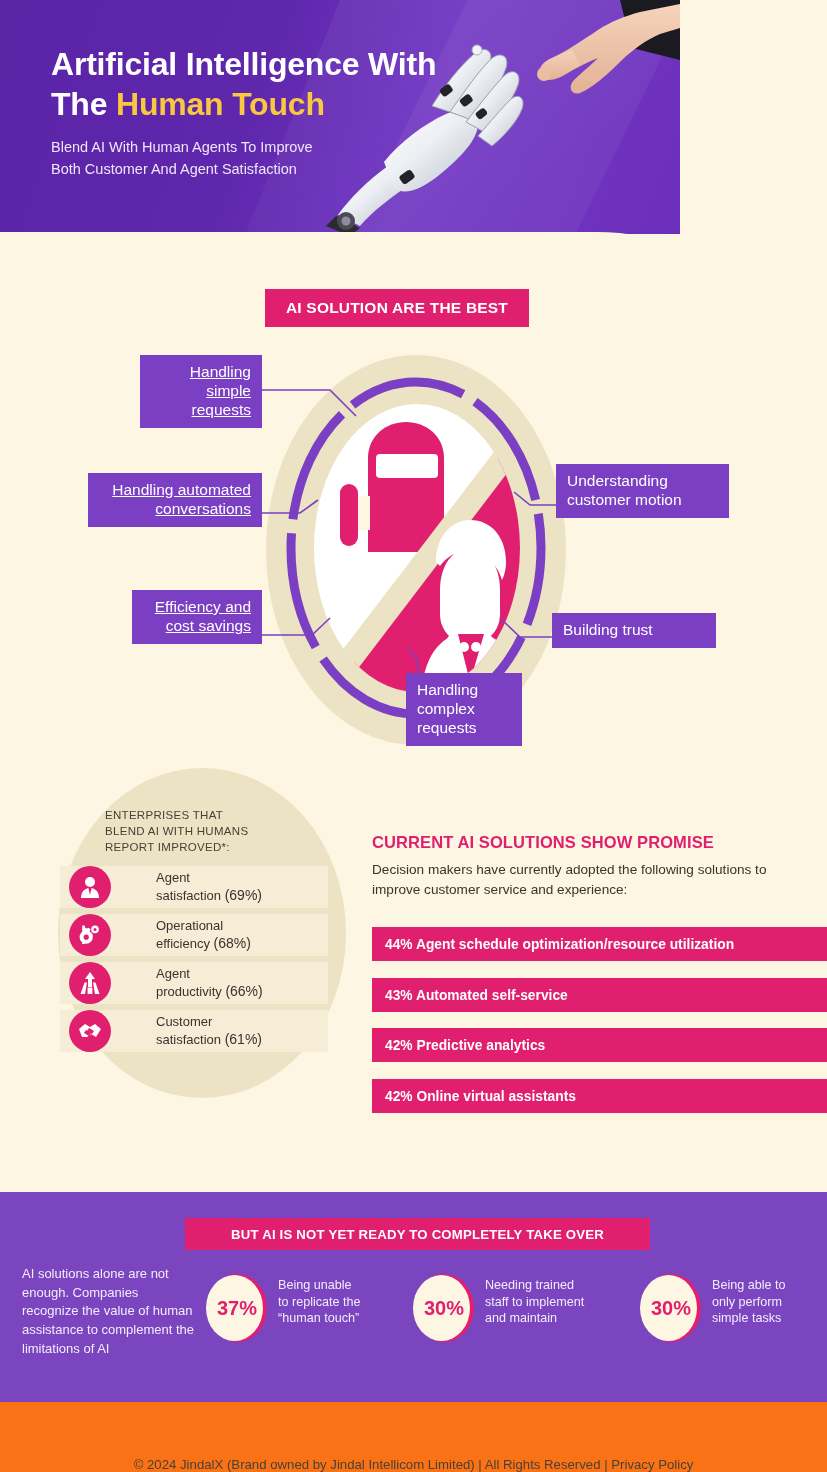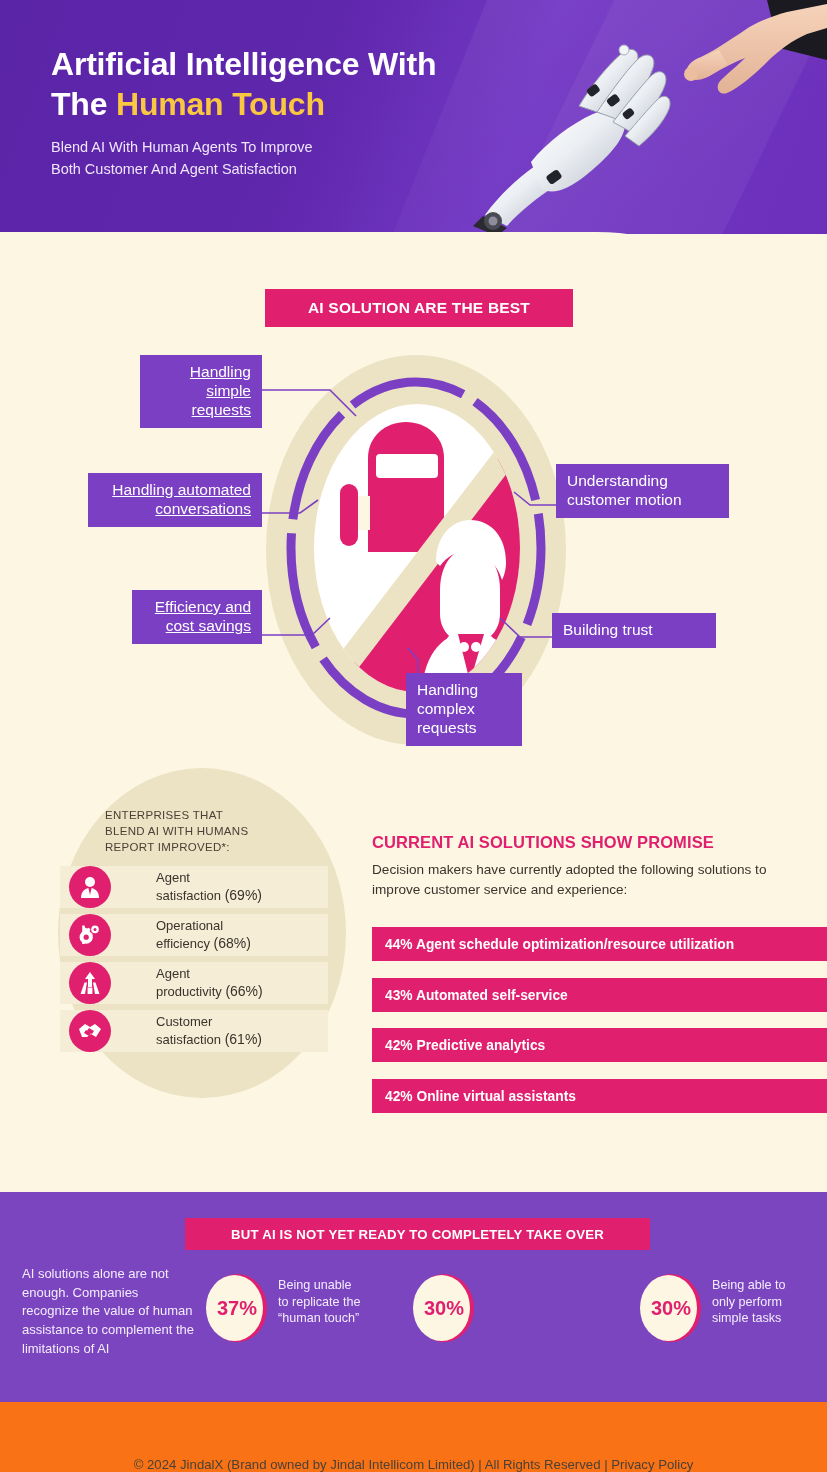--- a/index.html
+++ b/index.html
@@ -6,21 +6,21 @@
   html, body {
     width: 827px; height: 1472px;
     font-family: "Liberation Sans", sans-serif;
     background: #fdf6e3;
     overflow: hidden;
   }
   .page { position: relative; width: 827px; height: 1472px; background: #fdf6e3; overflow: hidden; }
 
   
   .header {
-    position: absolute; left: 0; top: 0; width: 827px; height: 234px;
+    position: absolute; left: 0; top: 0; width: 680px; height: 234px;
     background: linear-gradient(110deg, #5b25a8 0%, #5f27ac 38%, #7238c4 62%, #6c2fbb 100%);
     overflow: hidden;
   }
   .header-sheen {
     position: absolute; right: -40px; top: -120px; width: 420px; height: 520px;
     background: linear-gradient(120deg, rgba(255,255,255,0.075) 0%, rgba(255,255,255,0.0) 60%);
     transform: rotate(22deg);
   }
   .header-sheen2 {
     position: absolute; right: 60px; top: -160px; width: 200px; height: 560px;
@@ -46,21 +46,21 @@
     background: #fdf6e3;
     border-top-right-radius: 230px;
   }
 
   
   .badge-pink {
     position: absolute; background: #e01f6e; color: #fff;
     font-weight: bold; display: flex; align-items: center; justify-content: center;
     letter-spacing: 0.2px;
   }
-  #badge-ai-best { left: 265px; top: 289px; width: 308px; height: 38px; font-size: 15.5px; }
+  #badge-ai-best { left: 265px; top: 289px; width: 264px; height: 38px; font-size: 15.5px; }
 
   
   .diagram { position: absolute; left: 0; top: 330px; width: 827px; height: 440px; }
   .diagram-blob {
     position: absolute; left: 266px; top: 25px; width: 300px; height: 390px;
     background: #ece2c4; border-radius: 50%;
   }
   .ring-svg { position: absolute; left: 280px; top: 38px; }
   .core-svg { position: absolute; left: 312px; top: 70px; }
 
@@ -382,20 +382,25 @@
   </div>
 
   <div class="pct-group" style="left:413px; width:200px;">
     <div class="pct-circle">
       <svg width="62" height="70" viewBox="0 0 62 70" style="position:absolute;left:0;top:0;">
         <ellipse cx="31" cy="35" rx="30" ry="34" fill="#e01f6e"></ellipse>
         <ellipse cx="28.5" cy="35" rx="28.5" ry="33" fill="#fdf6e3"></ellipse>
       </svg>
       <span class="pct-num">30%</span>
     </div>
+    <div class="pct-text">
+      <div>Needing trained</div>
+      <div>staff to implement</div>
+      <div>and maintain</div>
+    </div>
   </div>
 
   <div class="pct-group" style="left:640px; width:190px;">
     <div class="pct-circle">
       <svg width="62" height="70" viewBox="0 0 62 70" style="position:absolute;left:0;top:0;">
         <ellipse cx="31" cy="35" rx="30" ry="34" fill="#e01f6e"></ellipse>
         <ellipse cx="28.5" cy="35" rx="28.5" ry="33" fill="#fdf6e3"></ellipse>
       </svg>
       <span class="pct-num">30%</span>
     </div>

